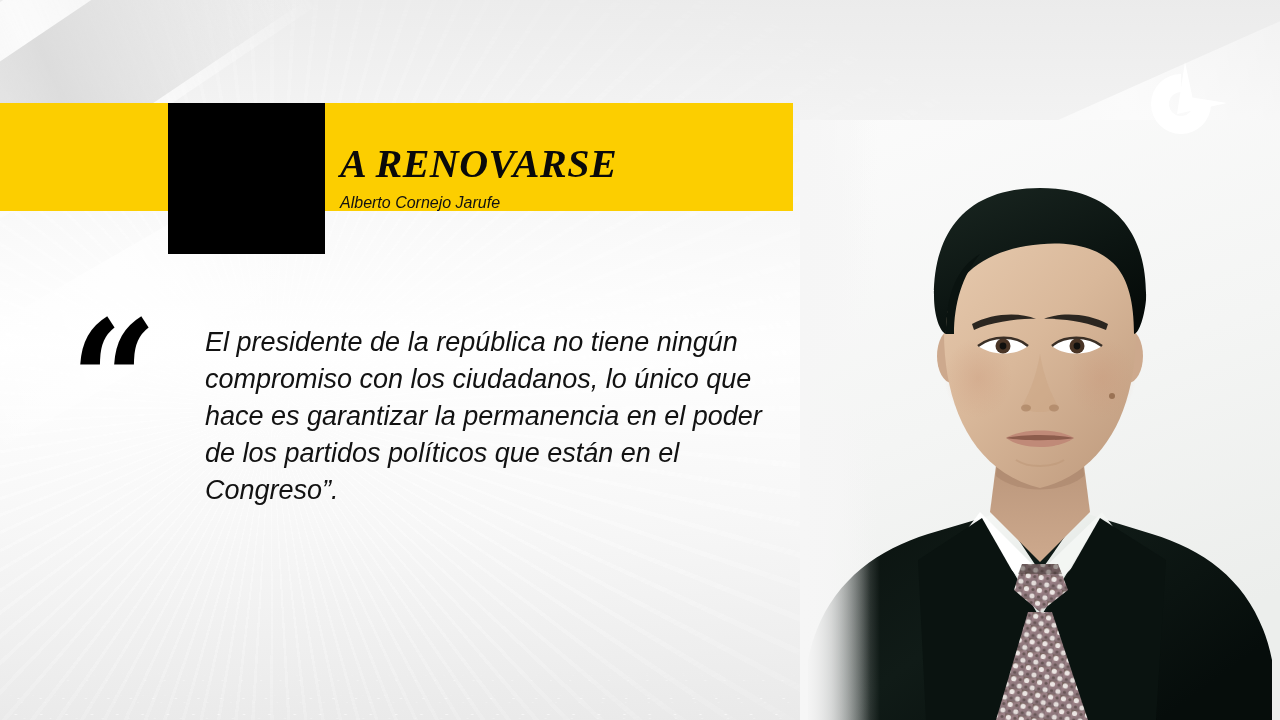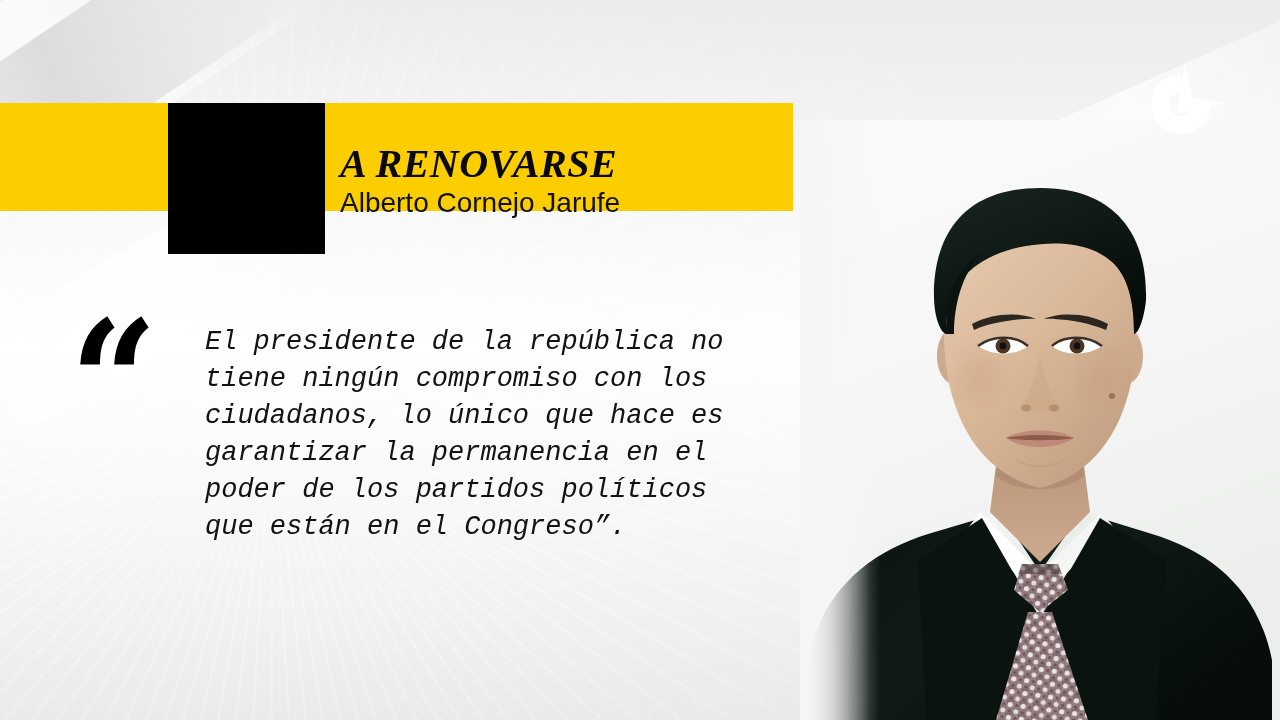--- a/index.html
+++ b/index.html
@@ -100,42 +100,42 @@
     font-family:"Liberation Serif", serif;
     font-style:italic; font-weight:bold;
     font-size:40px; line-height:44px;
     letter-spacing:.5px;
     color:#0a0a0a;
     white-space:nowrap;
     margin-bottom:4px;
   }
   .banner-sub {
     font-family:"Liberation Sans", sans-serif;
-    font-weight:400;
-    font-size:28px; line-height:25px;
+    font-style:italic; font-weight:400;
+    font-size:16px; line-height:25px;
     color:#111111;
     white-space:nowrap;
   }
 
   
   .quote-wrap { position:absolute; left:0; top:290px; width:800px; z-index:5; }
   .quote-mark {
     position:absolute; left:72px; top:8px;
     font-family:"DejaVu Serif", serif;
     font-weight:700;
     font-size:150px; line-height:150px;
     color:#000000;
     letter-spacing:-6px;
     transform:scaleY(1.12) skewX(-2deg);
     transform-origin:left top;
     user-select:none;
   }
   .quote-text {
     position:absolute; left:205px; top:34px; width:560px;
-    font-family:Liberation Mono, monospace;
+    font-family:Liberation Sans, sans-serif;
     font-style:italic; font-weight:400;
     font-size:27px; line-height:37px;
     color:#121212;
   }
 
   
   .logo { position:absolute; right:47px; top:52px; width:104px; height:104px; z-index:7; }
 
   
   .portrait {

